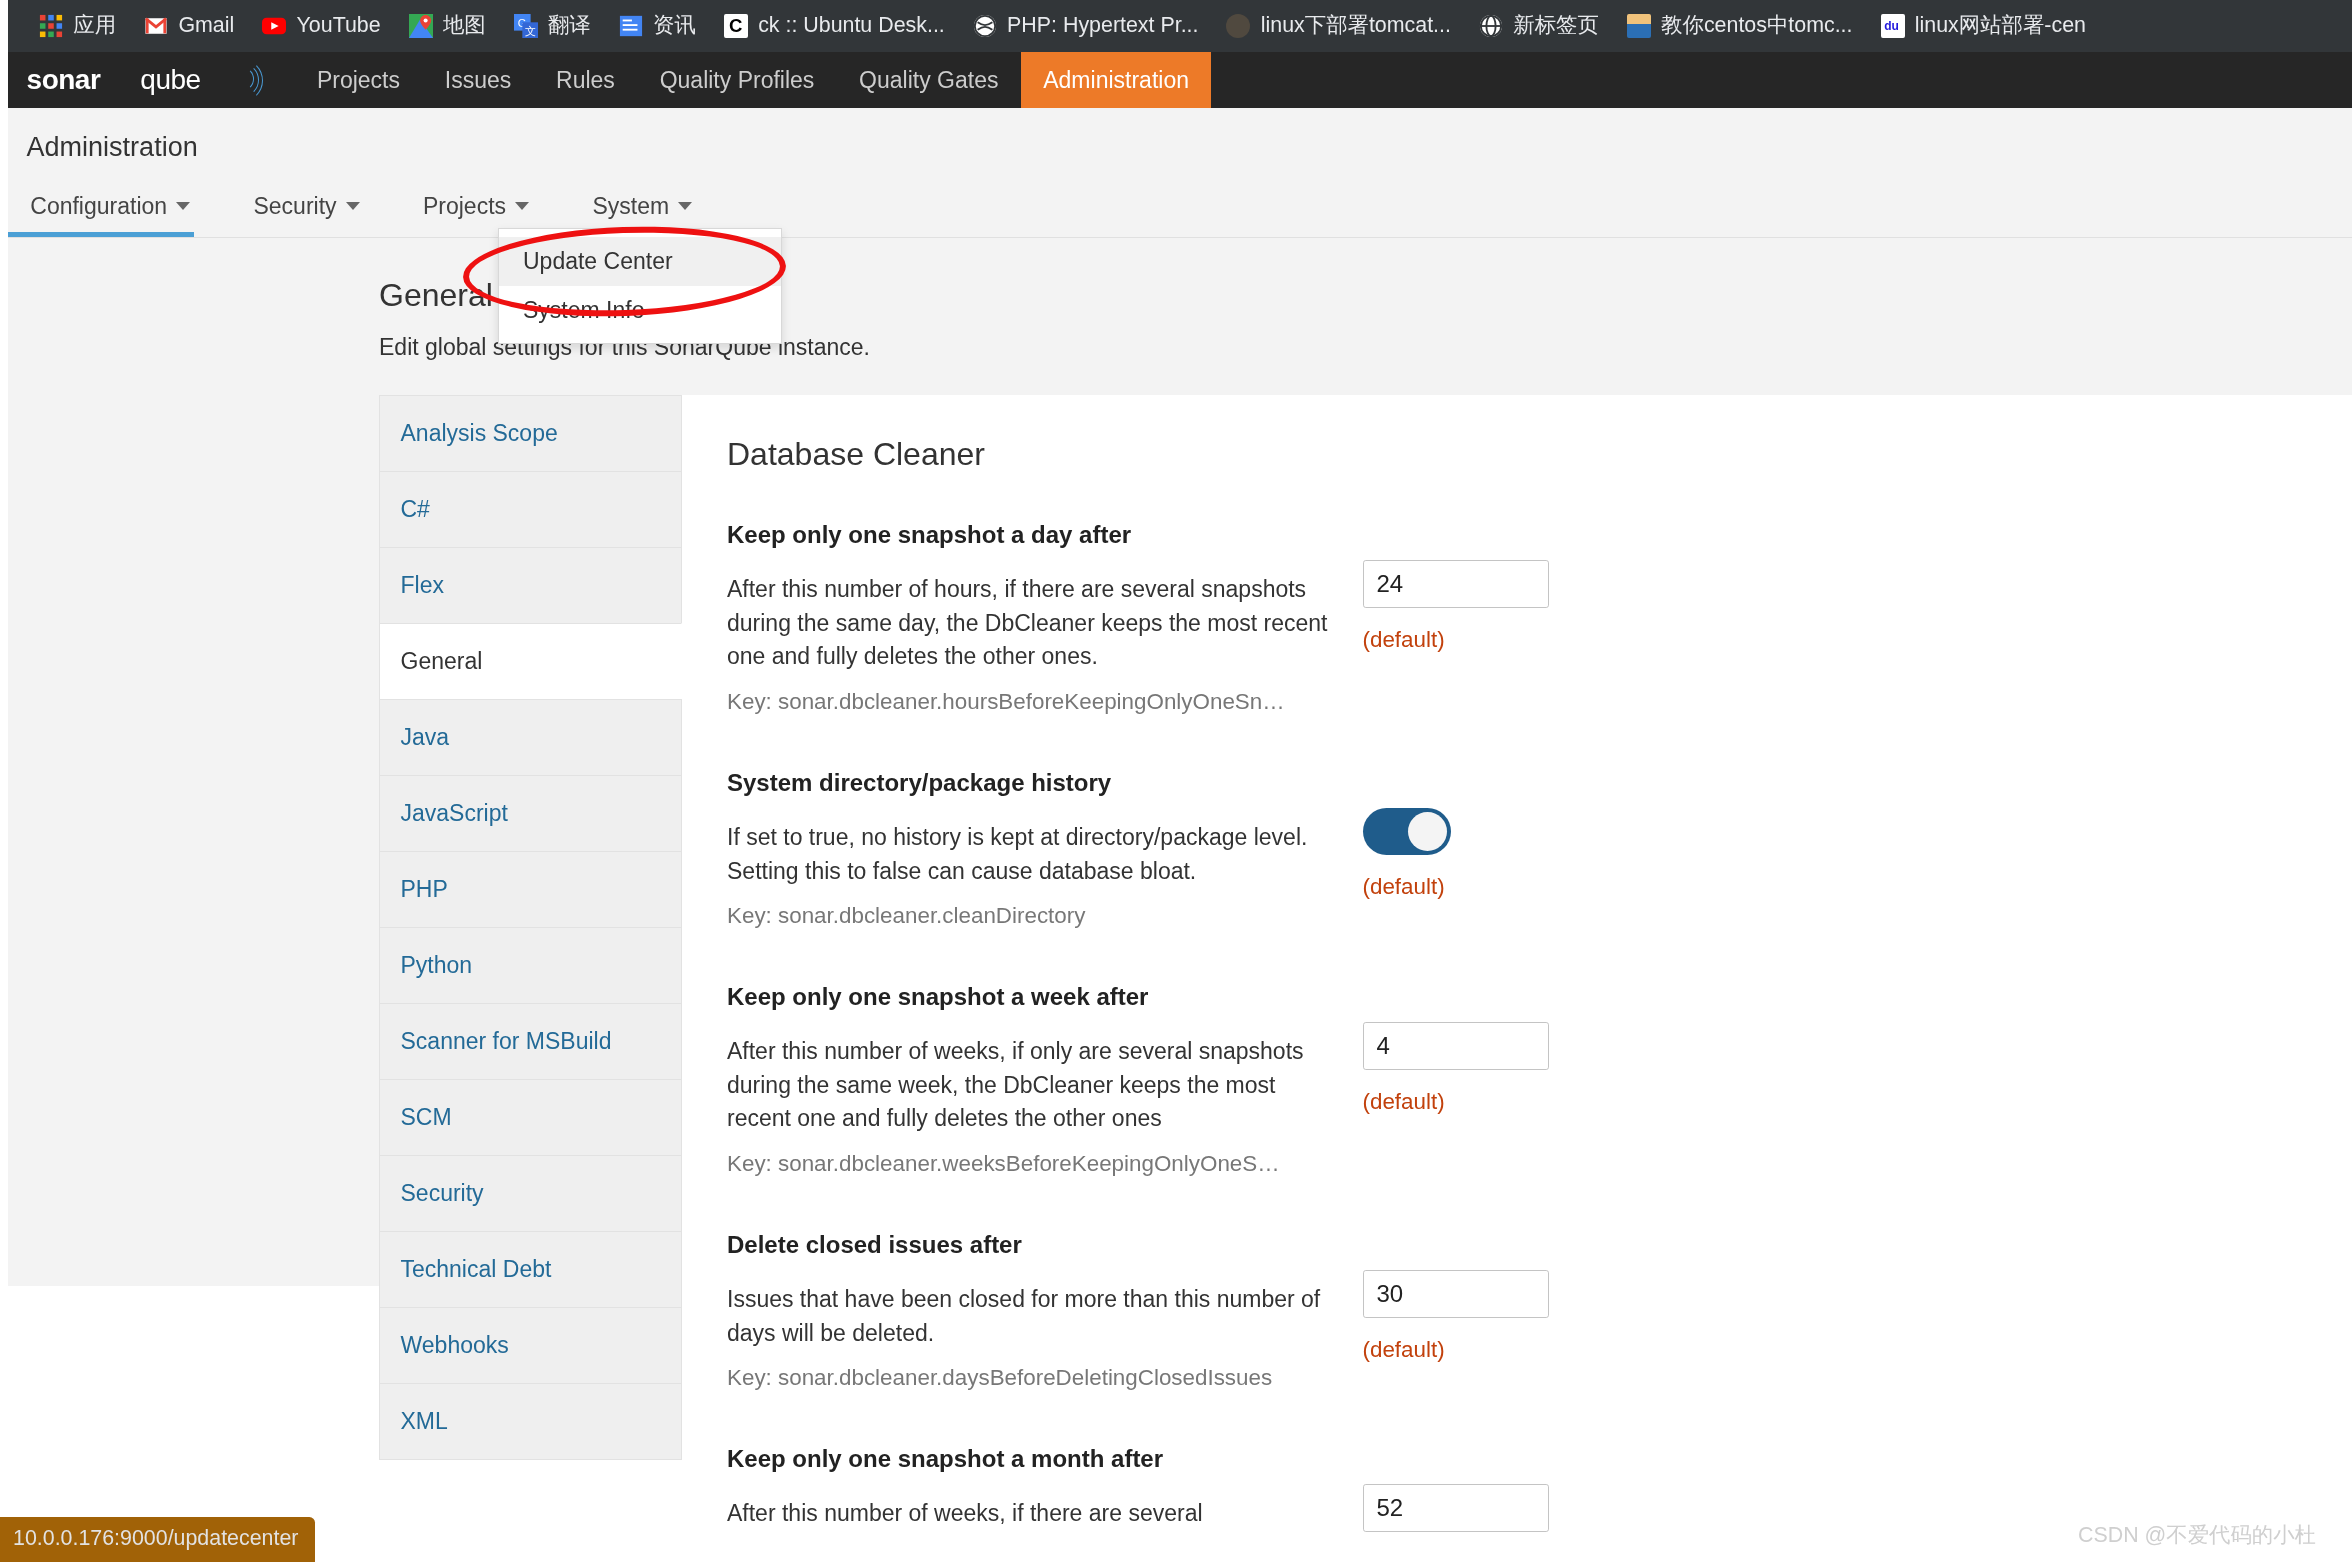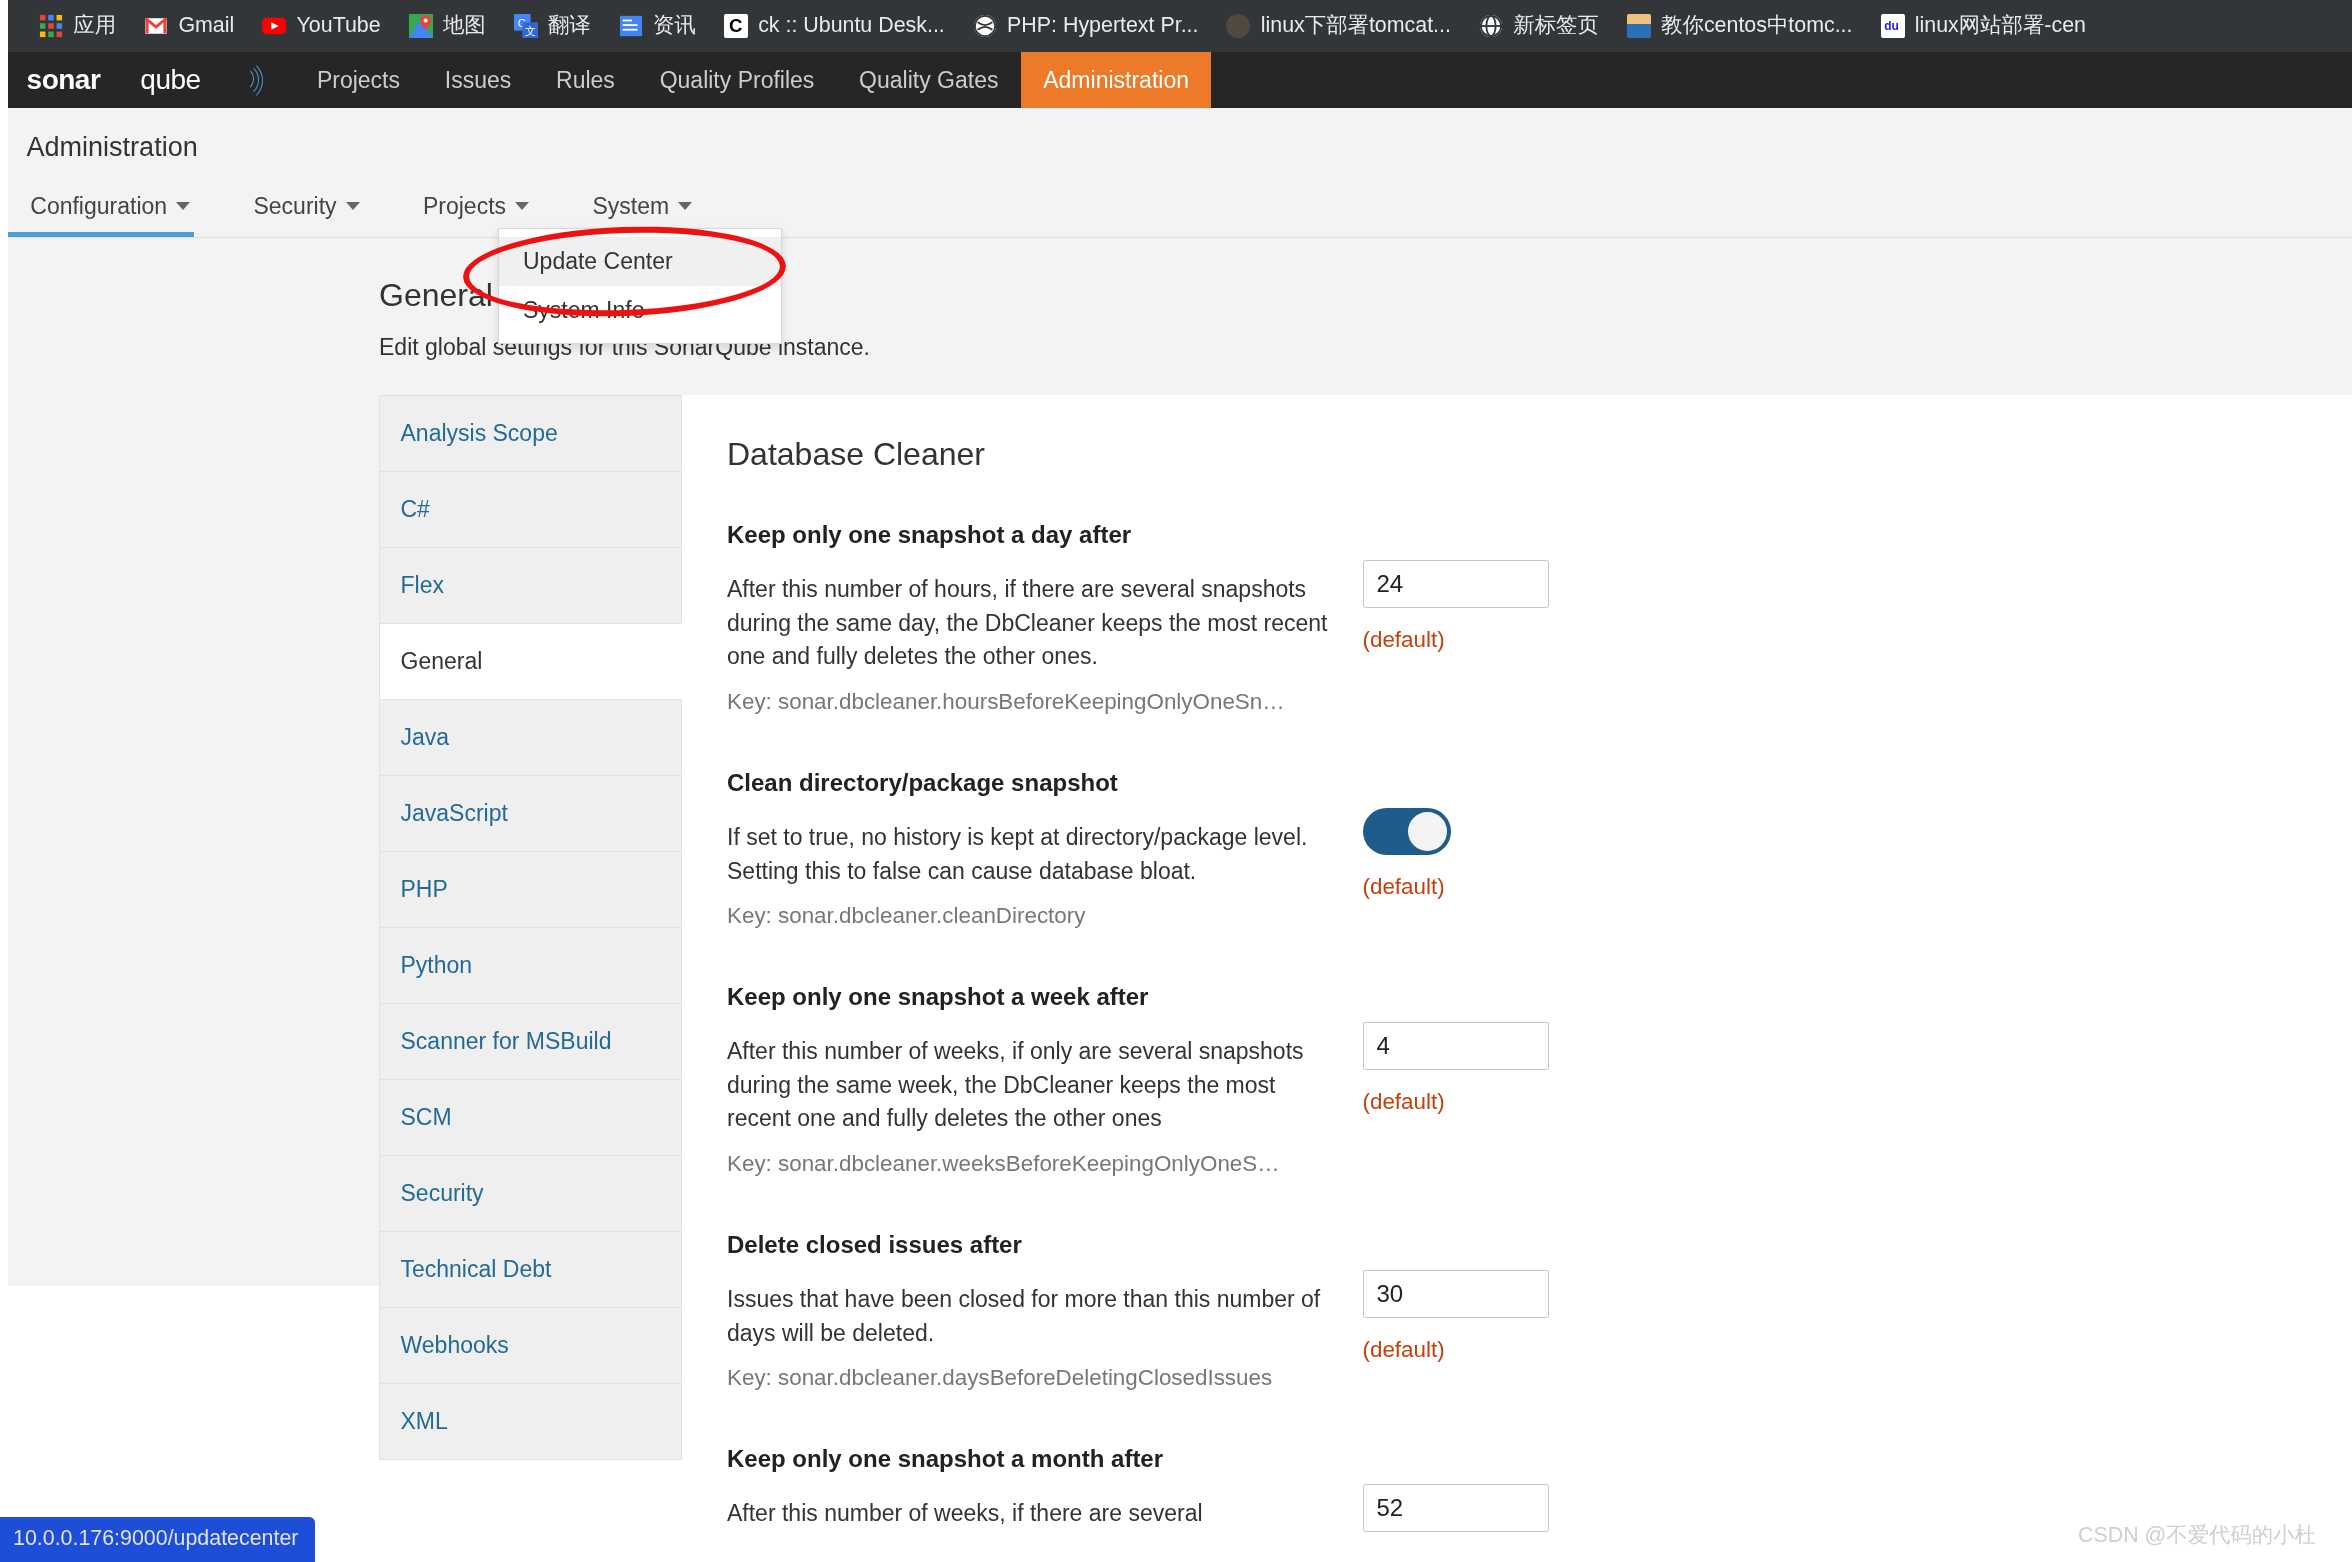--- a/index.html
+++ b/index.html
@@ -263,21 +263,21 @@
     right: 3.7px; top: 3.7px;
     width: 39px; height: 39px;
     background: #f4f4f4;
     border-radius: 50%;
   }
 
   
   .status-bar {
     position: absolute;
     left: 0; bottom: 0;
-    background: #1d4ed8;
+    background: #a16207;
     color: #e2e2e2;
     font-size: 21.4px;
     padding: 9.3px 17px 11.2px 13px;
     border-top-right-radius: 5.6px;
     z-index: 70;
     white-space: nowrap;
   }
   .watermark {
     position: absolute;
     right: 37px; bottom: 13px;
@@ -502,21 +502,21 @@
             <div class="setting-key">Key: sonar.dbcleaner.hoursBeforeKeepingOnlyOneSn…</div>
           </div>
           <div class="setting-right">
             <input class="txt-input" type="text" value="24" style="">
             <div class="default-note">(default)</div>
           </div>
         </div>
 
         <div class="setting">
           <div class="setting-left">
-            <div class="setting-name">Clean directory/package snapshot</div>
+            <div class="setting-name">System directory/package history</div>
             <div class="setting-desc">If set to true, no history is kept at directory/package level. Setting this to false can cause database bloat.</div>
             <div class="setting-key">Key: sonar.dbcleaner.cleanDirectory</div>
           </div>
           <div class="setting-right">
             <div class="toggle">
               <div class="knob"></div>
             </div>
             <div class="default-note">(default)</div>
           </div>
         </div>

